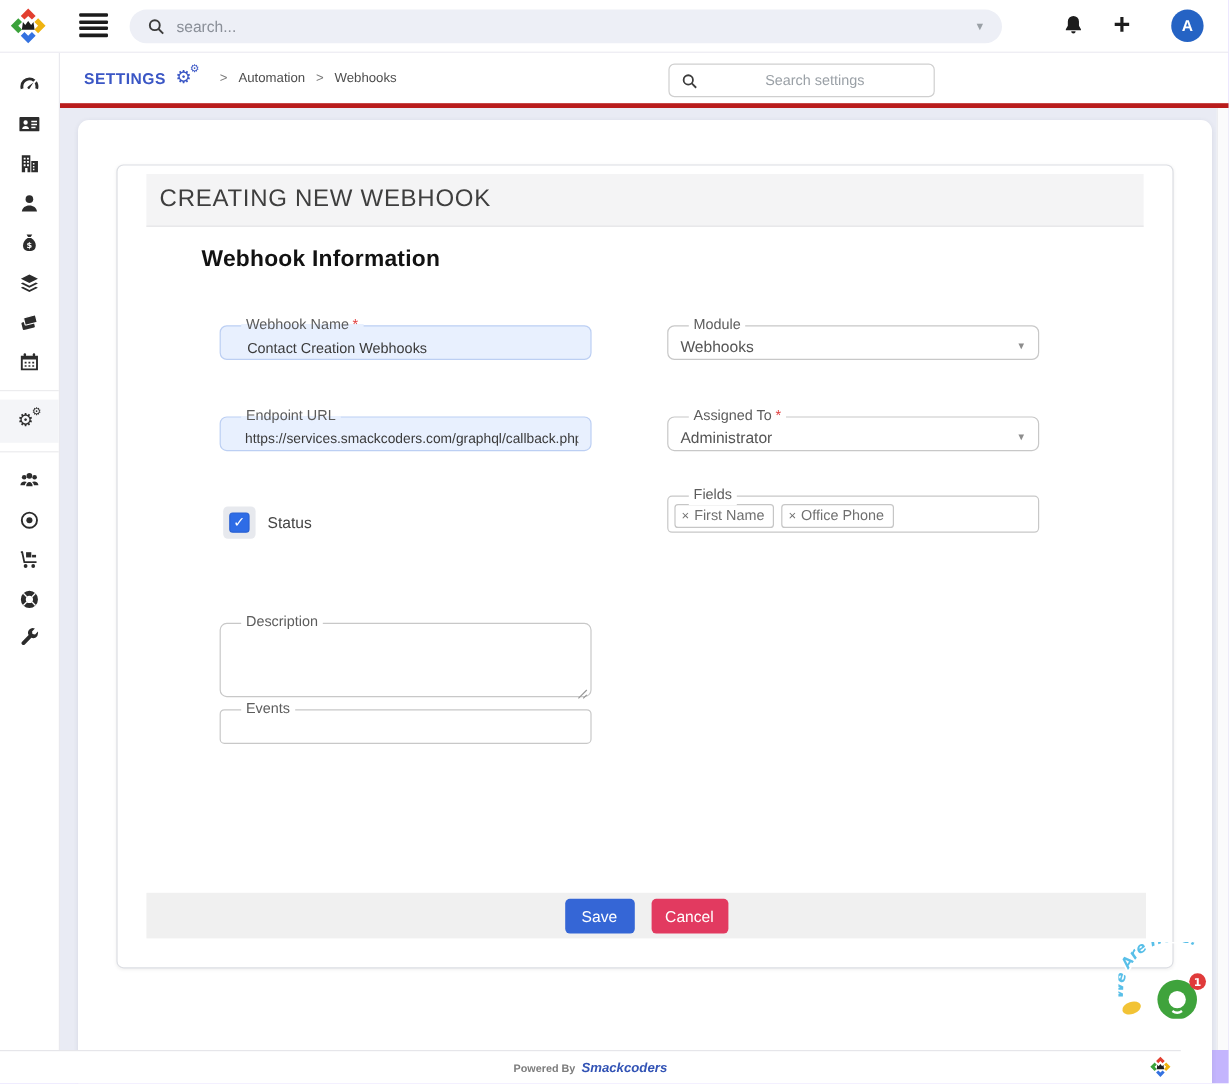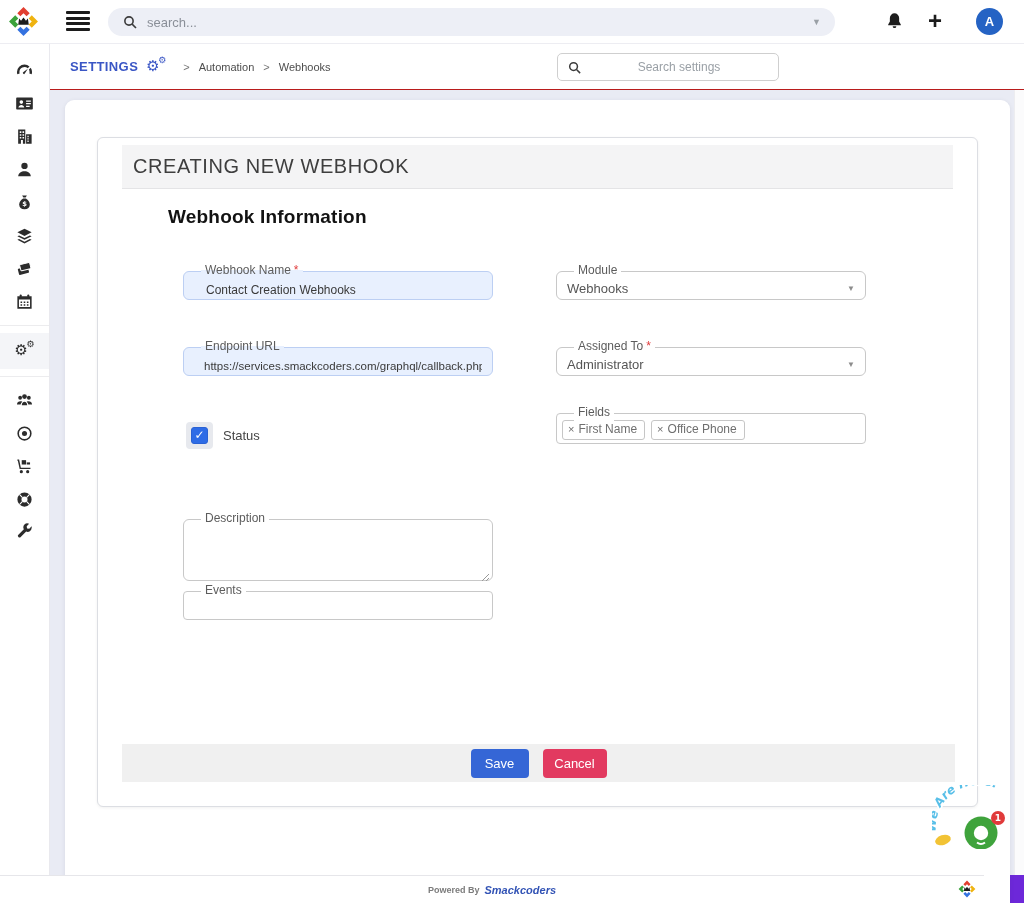--- a/index.html
+++ b/index.html
@@ -1,18 +1,18 @@
 <!DOCTYPE html>
 <html><head>
 <meta charset="utf-8">
 <style>
   * { margin:0; padding:0; box-sizing:border-box; }
   html,body { width:1024px; height:903px; }
   body { font-family:"Liberation Sans","DejaVu Sans",sans-serif; background:#fff; }
-  .screen { position:relative; width:1024px; height:903px; overflow:hidden; background:#6d28d9; }
+  .screen { position:relative; width:1024px; height:903px; overflow:hidden; background:#c4b5fd; }
 
   
   .topbar { position:absolute; left:0; top:0; width:1024px; height:44px; background:#fff; border-bottom:1px solid #ededf2; z-index:5; }
   .logo { position:absolute; left:8px; top:6px; width:31px; height:31px; cursor:pointer; }
   .hamburger { position:absolute; left:66px; top:11px; width:24px; height:22px; cursor:pointer; }
   .hamburger i { display:block; height:3px; background:#1c1c1c; border-radius:1px; margin-bottom:2.6px; }
   .search-pill { position:absolute; left:108px; top:8px; width:727px; height:28px; background:#edeff6; border-radius:14px; display:flex; align-items:center; padding:0 14px; }
   .search-pill svg { flex:0 0 auto; }
   .search-pill input { flex:1; border:none; outline:none; background:transparent; font-size:13px; color:#444; margin-left:9px; font-family:inherit; }
   .search-pill input::placeholder { color:#8a8f98; }
@@ -28,21 +28,21 @@
   .sb-icon { width:20px; height:20px; display:flex; align-items:center; justify-content:center; color:#2c2c2c; }
   .sb-icon svg { width:19px; height:19px; fill:#2c2c2c; }
   .sb-sep { height:1px; background:#ececee; margin:7px 0; }
 
   .gearpair { position:relative; display:inline-block; width:21px; height:18px; color:#2c2c2c; }
   .gearpair .gbig { position:absolute; left:0; top:0; font-size:15px; line-height:17px; font-family:"DejaVu Sans",sans-serif; }
   .gearpair .gsmall { position:absolute; left:12px; top:-3px; font-size:9px; font-family:"DejaVu Sans",sans-serif; }
   .gearpair.blue { color:#3a56c5; }
 
   
-  .breadcrumbbar { position:absolute; left:50px; top:44px; width:974px; height:46px; background:#fff; border-bottom:1px solid #b91c1c; display:flex; align-items:center; padding-left:20px; z-index:3; }
+  .breadcrumbbar { position:absolute; left:50px; top:44px; width:974px; height:46px; background:#fff; border-bottom:4px solid #b91c1c; display:flex; align-items:center; padding-left:20px; z-index:3; }
   .bc-settings { font-size:13px; font-weight:bold; color:#3a56c5; letter-spacing:.4px; cursor:pointer; margin-right:8px; }
   .bc-sep { font-size:11px; color:#777; margin:0 9px; }
   .bc-sep.first { margin-left:16px; }
   .bc-item { font-size:11px; color:#4d4d4d; cursor:pointer; }
   .settings-search { position:absolute; left:507px; top:9px; width:222px; height:28px; border:1px solid #cfcfcf; border-radius:5px; background:#fff; display:flex; align-items:center; padding:0 9px; }
   .settings-search input { flex:1; border:none; outline:none; font-size:12px; color:#444; margin-left:7px; font-family:inherit;text-align:center; }
   .settings-search input::placeholder { color:#9aa0a6; }
 
   
   .content { position:absolute; left:50px; top:90px; right:0; bottom:28px; background:#e9ebf4; }

